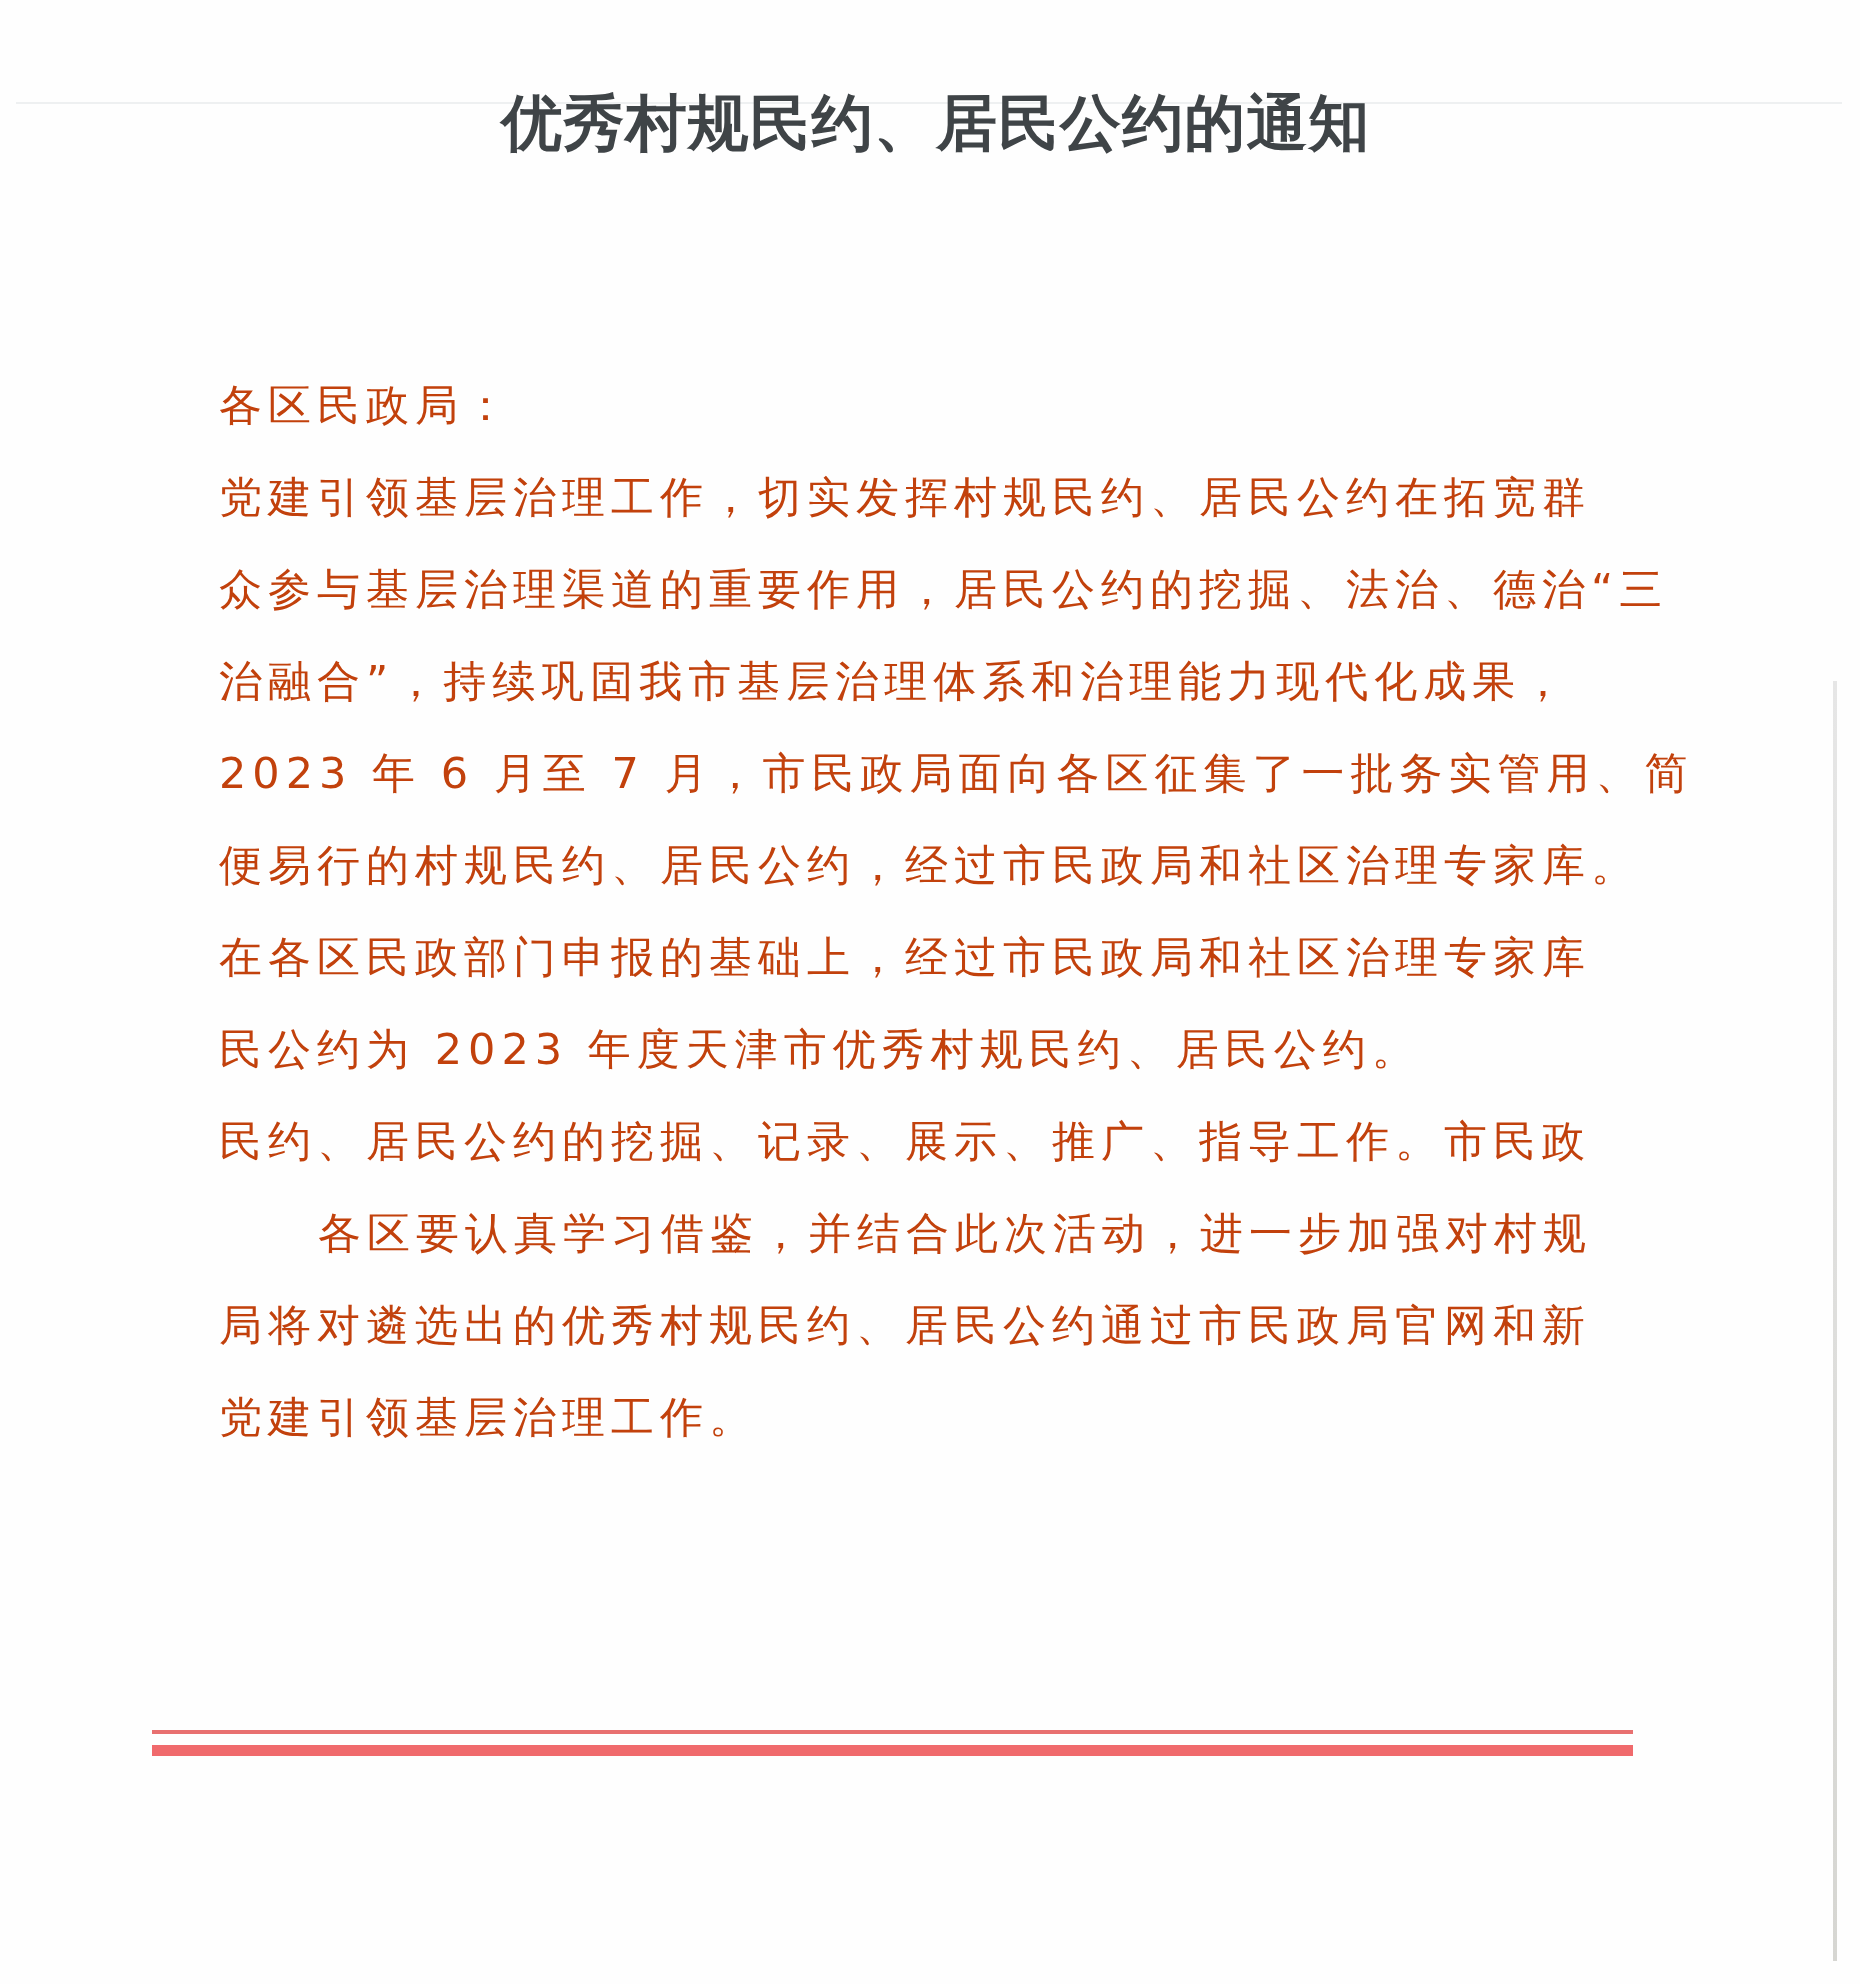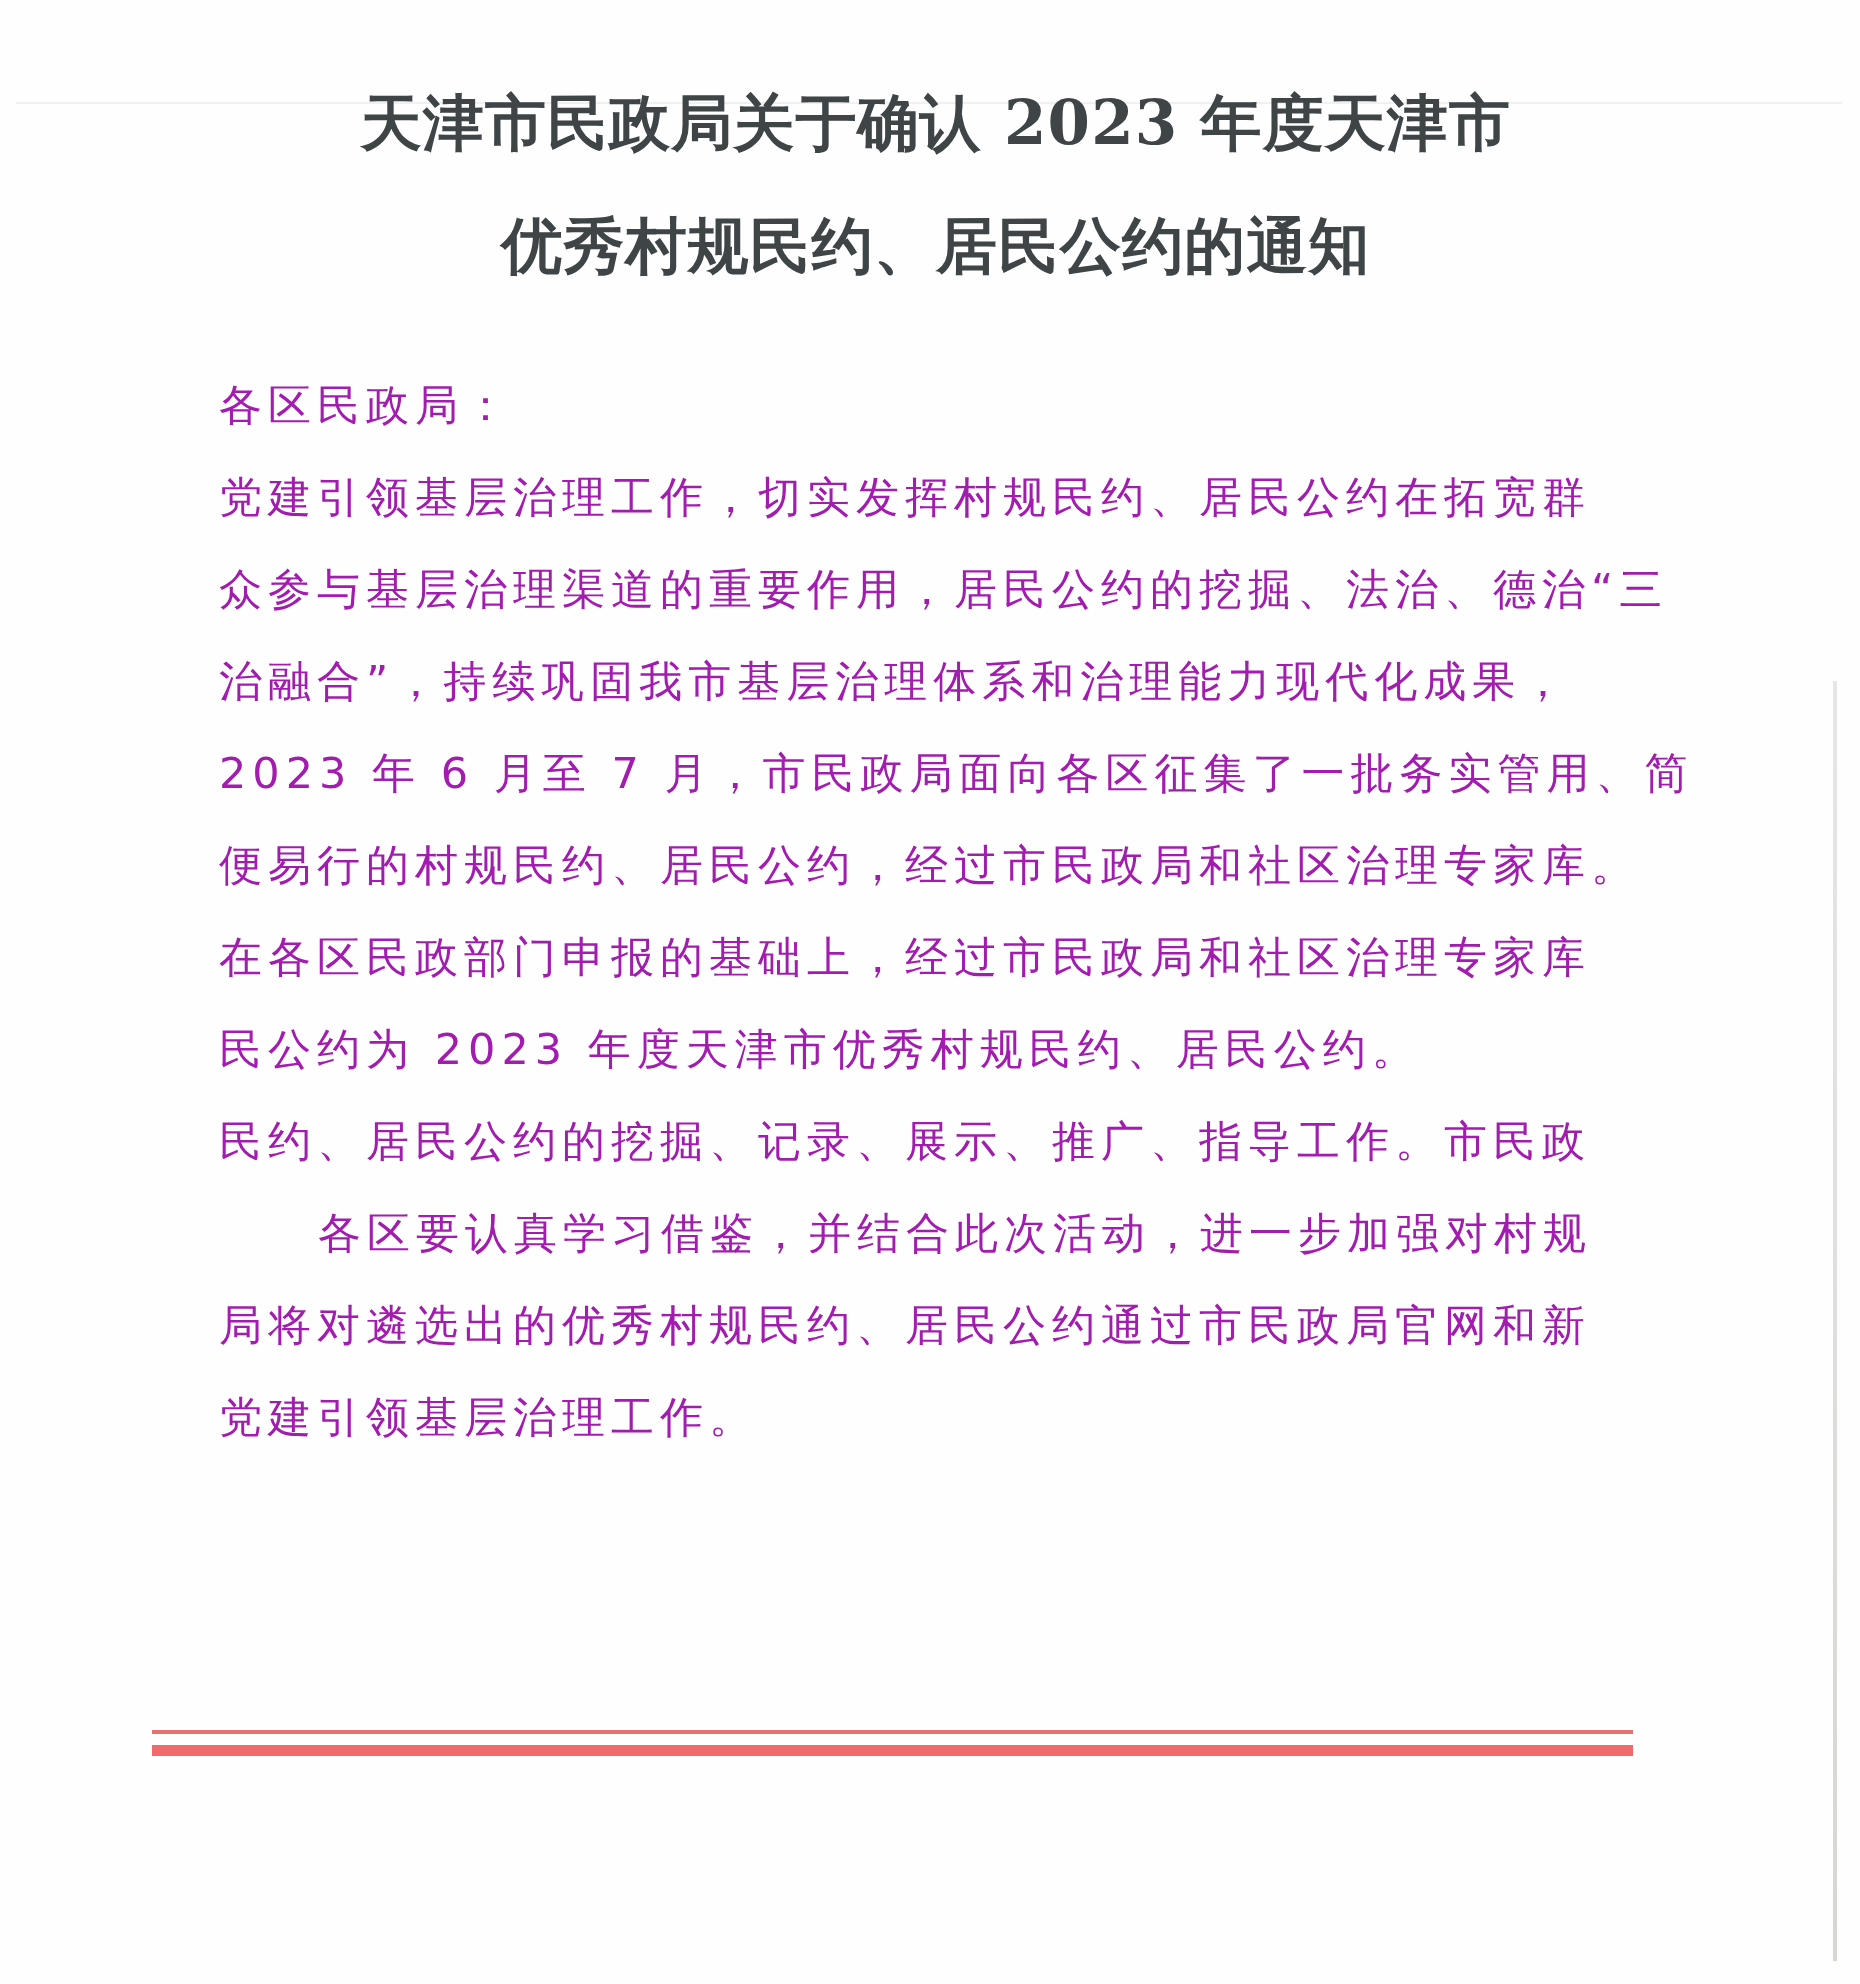--- a/index.html
+++ b/index.html
@@ -53,21 +53,21 @@
   .title .line {
     display: block;
     white-space: nowrap;
     padding-left: 10.8px;
   }
   .body {
     position: absolute;
     left: 219px;
     top: 359px;
     width: 1405px;
-    color: #a21caf;
+    color: #c2410c;
     font-family: "DejaVu Sans", "Liberation Sans", sans-serif;
     font-size: 43px;
     line-height: 92px;
     letter-spacing: 6px;
   }
   .body .line {
     display: block;
     white-space: nowrap;
     height: 92px;
   }
@@ -92,21 +92,20 @@
   }
 </style>
 </head>
 <body>
 
 <div class="page">
   <div class="scan-line-h"></div>
   <div class="scan-line-v"></div>
 
   <div class="title">
-    <span class="line">天津市民政局关于确认 2023 年度天津市</span>
     <span class="line">优秀村规民约、居民公约的通知</span>
   </div>
 
   <div class="body">
     <span class="line">各区民政局：</span>
     <span class="line">党建引领基层治理工作，切实发挥村规民约、居民公约在拓宽群</span>
     <span class="line">众参与基层治理渠道的重要作用，居民公约的挖掘、法治、德治“三</span>
     <span class="line">治融合”，持续巩固我市基层治理体系和治理能力现代化成果，</span>
     <span class="line">2023 年 6 月至 7 月，市民政局面向各区征集了一批务实管用、简</span>
     <span class="line">便易行的村规民约、居民公约，经过市民政局和社区治理专家库。</span>

